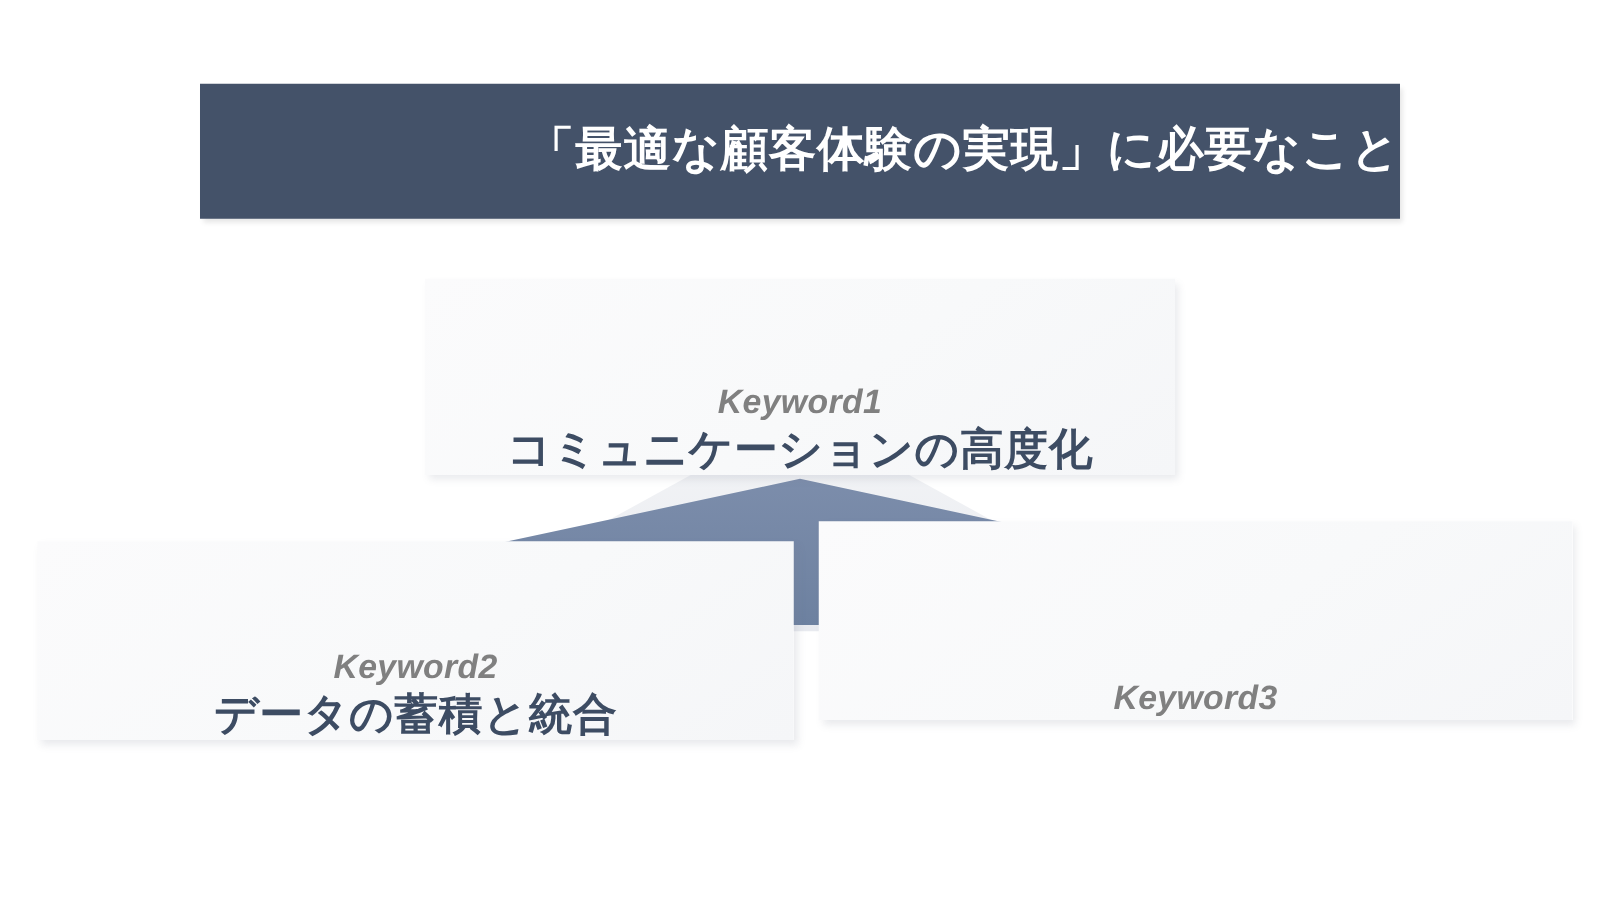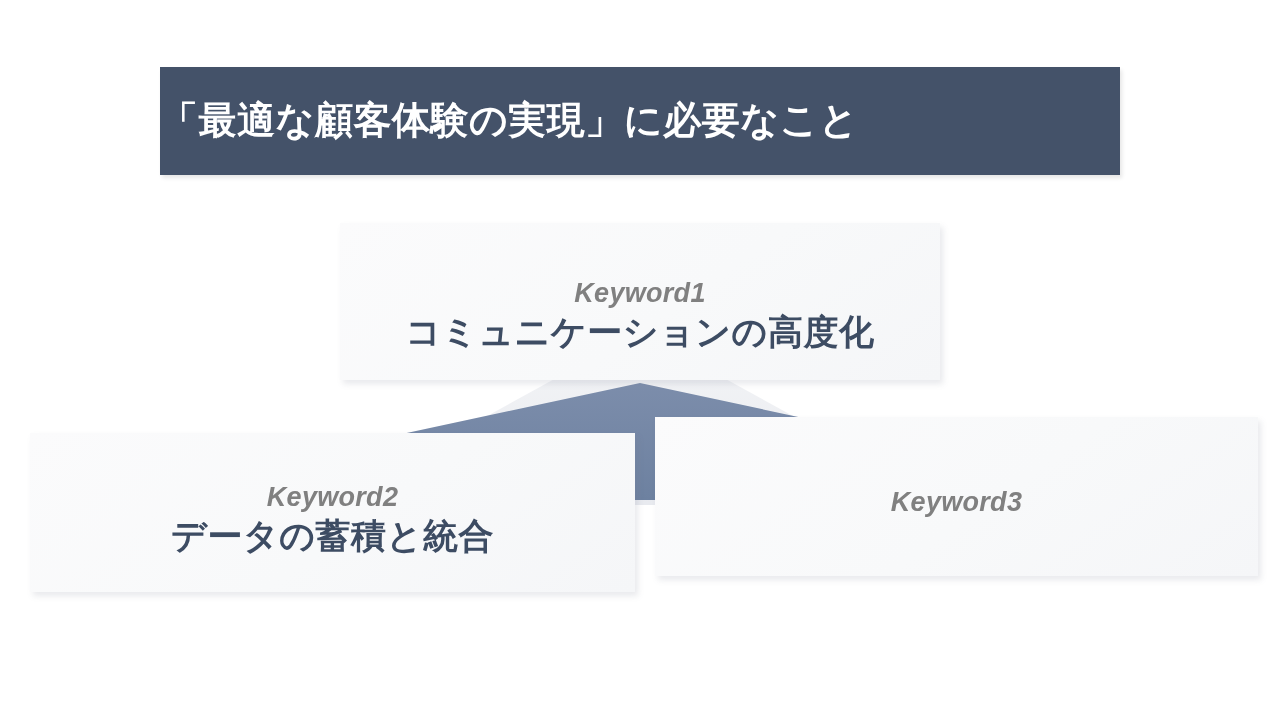--- a/index.html
+++ b/index.html
@@ -27,21 +27,21 @@
   
   .title-bar {
     position: absolute;
     left: 160px;
     top: 67px;
     width: 960px;
     height: 108px;
     background: #445269;
     display: flex;
     align-items: center;
-    justify-content: flex-start;
+    justify-content: flex-end;
     box-shadow: 2px 3px 4px rgba(0,0,0,0.10);
   }
   .title-text {
     color: #ffffff;
     font-size: 38px;
     font-weight: bold;
     letter-spacing: 0.5px;
     line-height: 1.1;
     white-space: nowrap;
     text-align: center;
@@ -59,21 +59,21 @@
   .diagram svg { display: block; }
 
   
   .card {
     position: absolute;
     background: linear-gradient(145deg, #fbfbfc 0%, #f8f9fa 55%, #f5f6f8 100%);
     box-shadow: 3px 4px 6px rgba(120,125,140,0.16);
     display: flex;
     flex-direction: column;
     align-items: center;
-    justify-content: center;
+    justify-content: flex-end;
   }
   .card-top {
     left: 340px;
     top: 223px;
     width: 600px;
     height: 157px;
   }
   .card-bottom-left {
     left: 30px;
     top: 433px;

